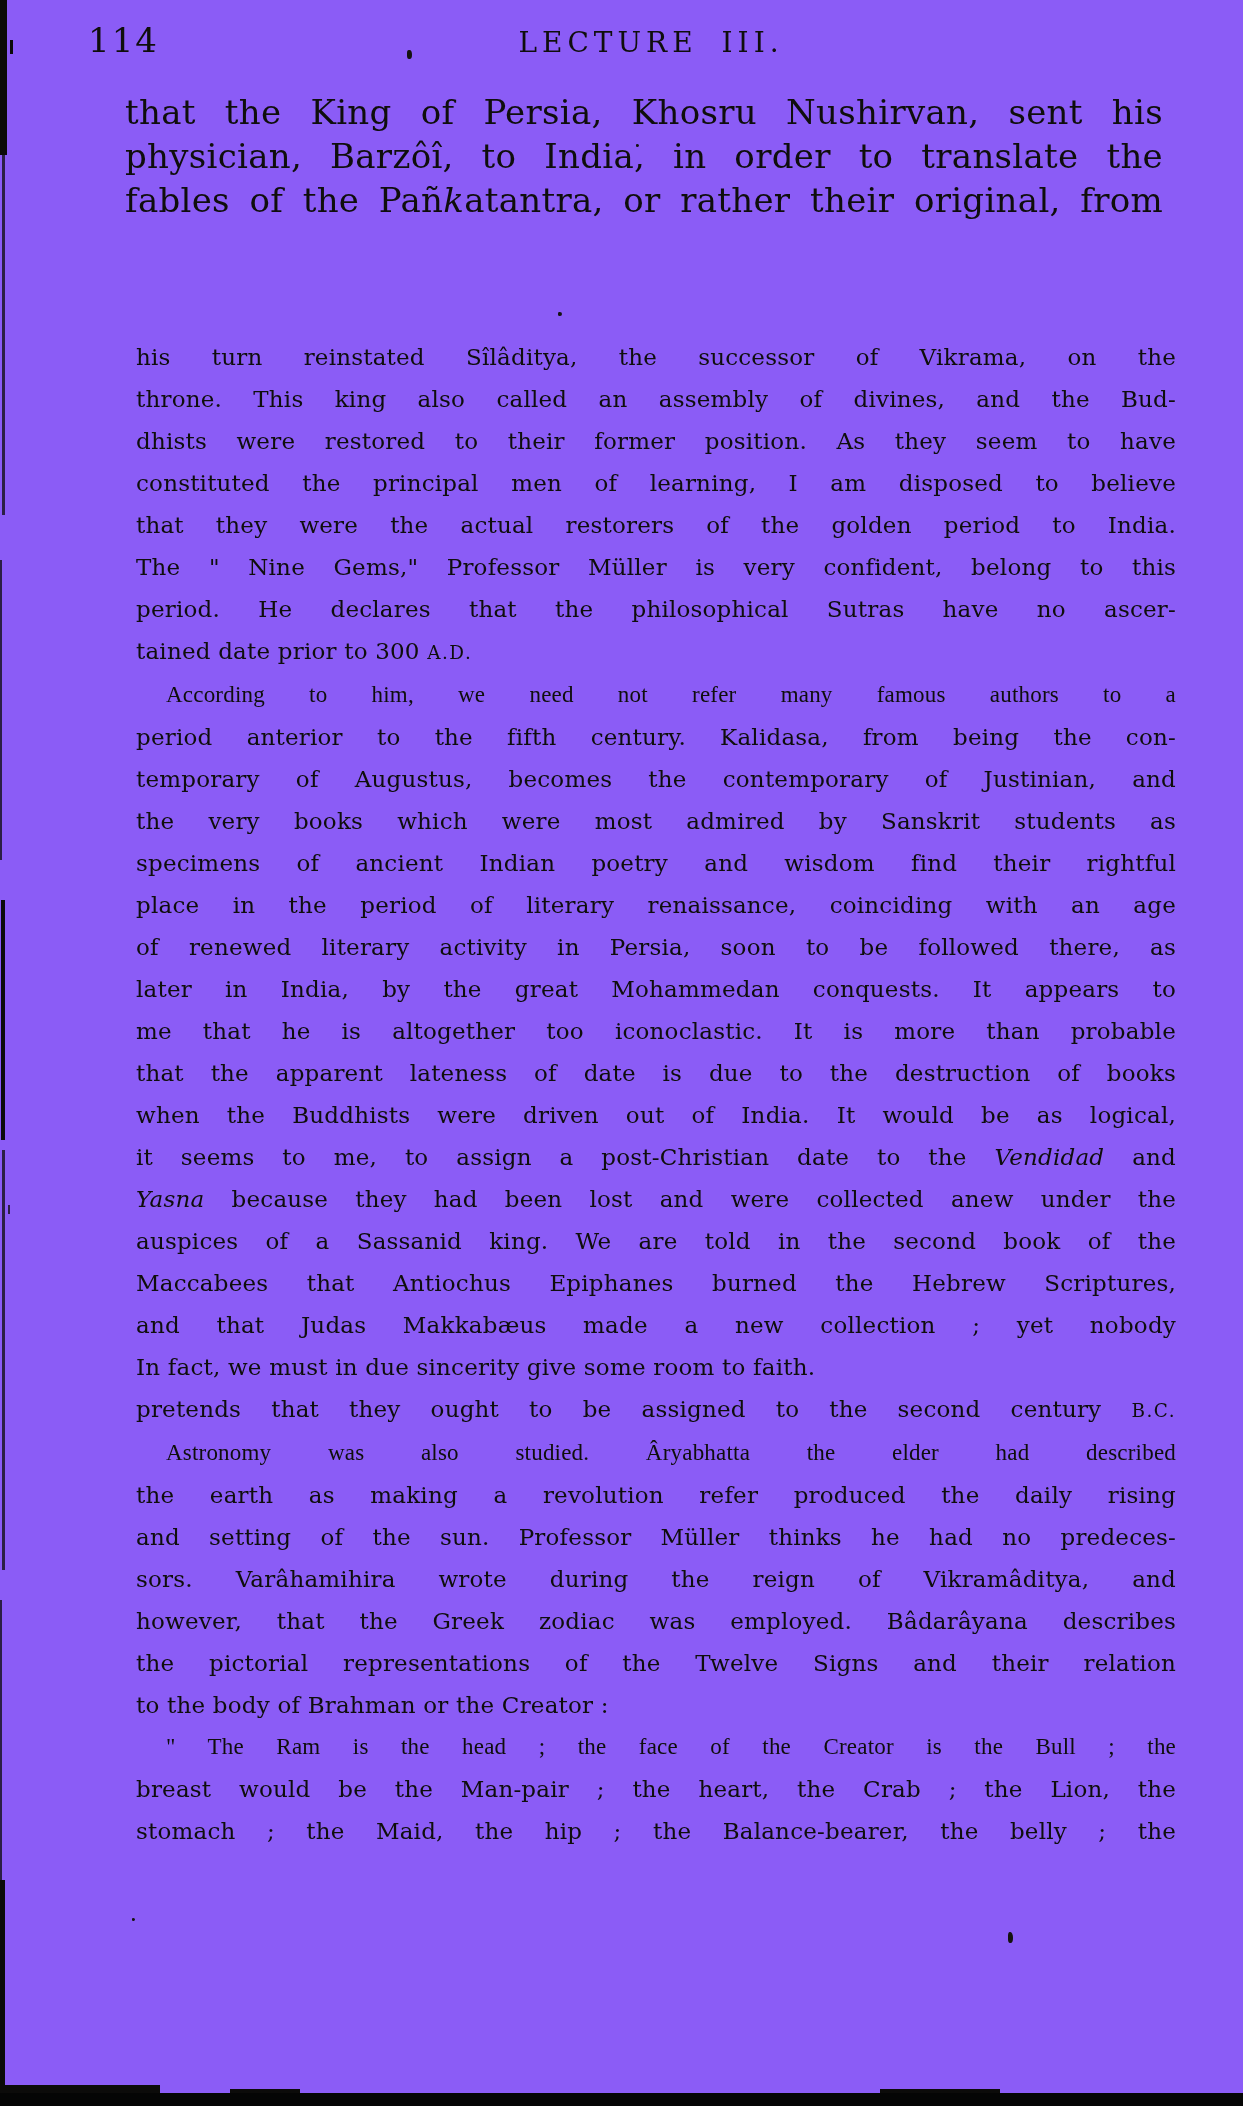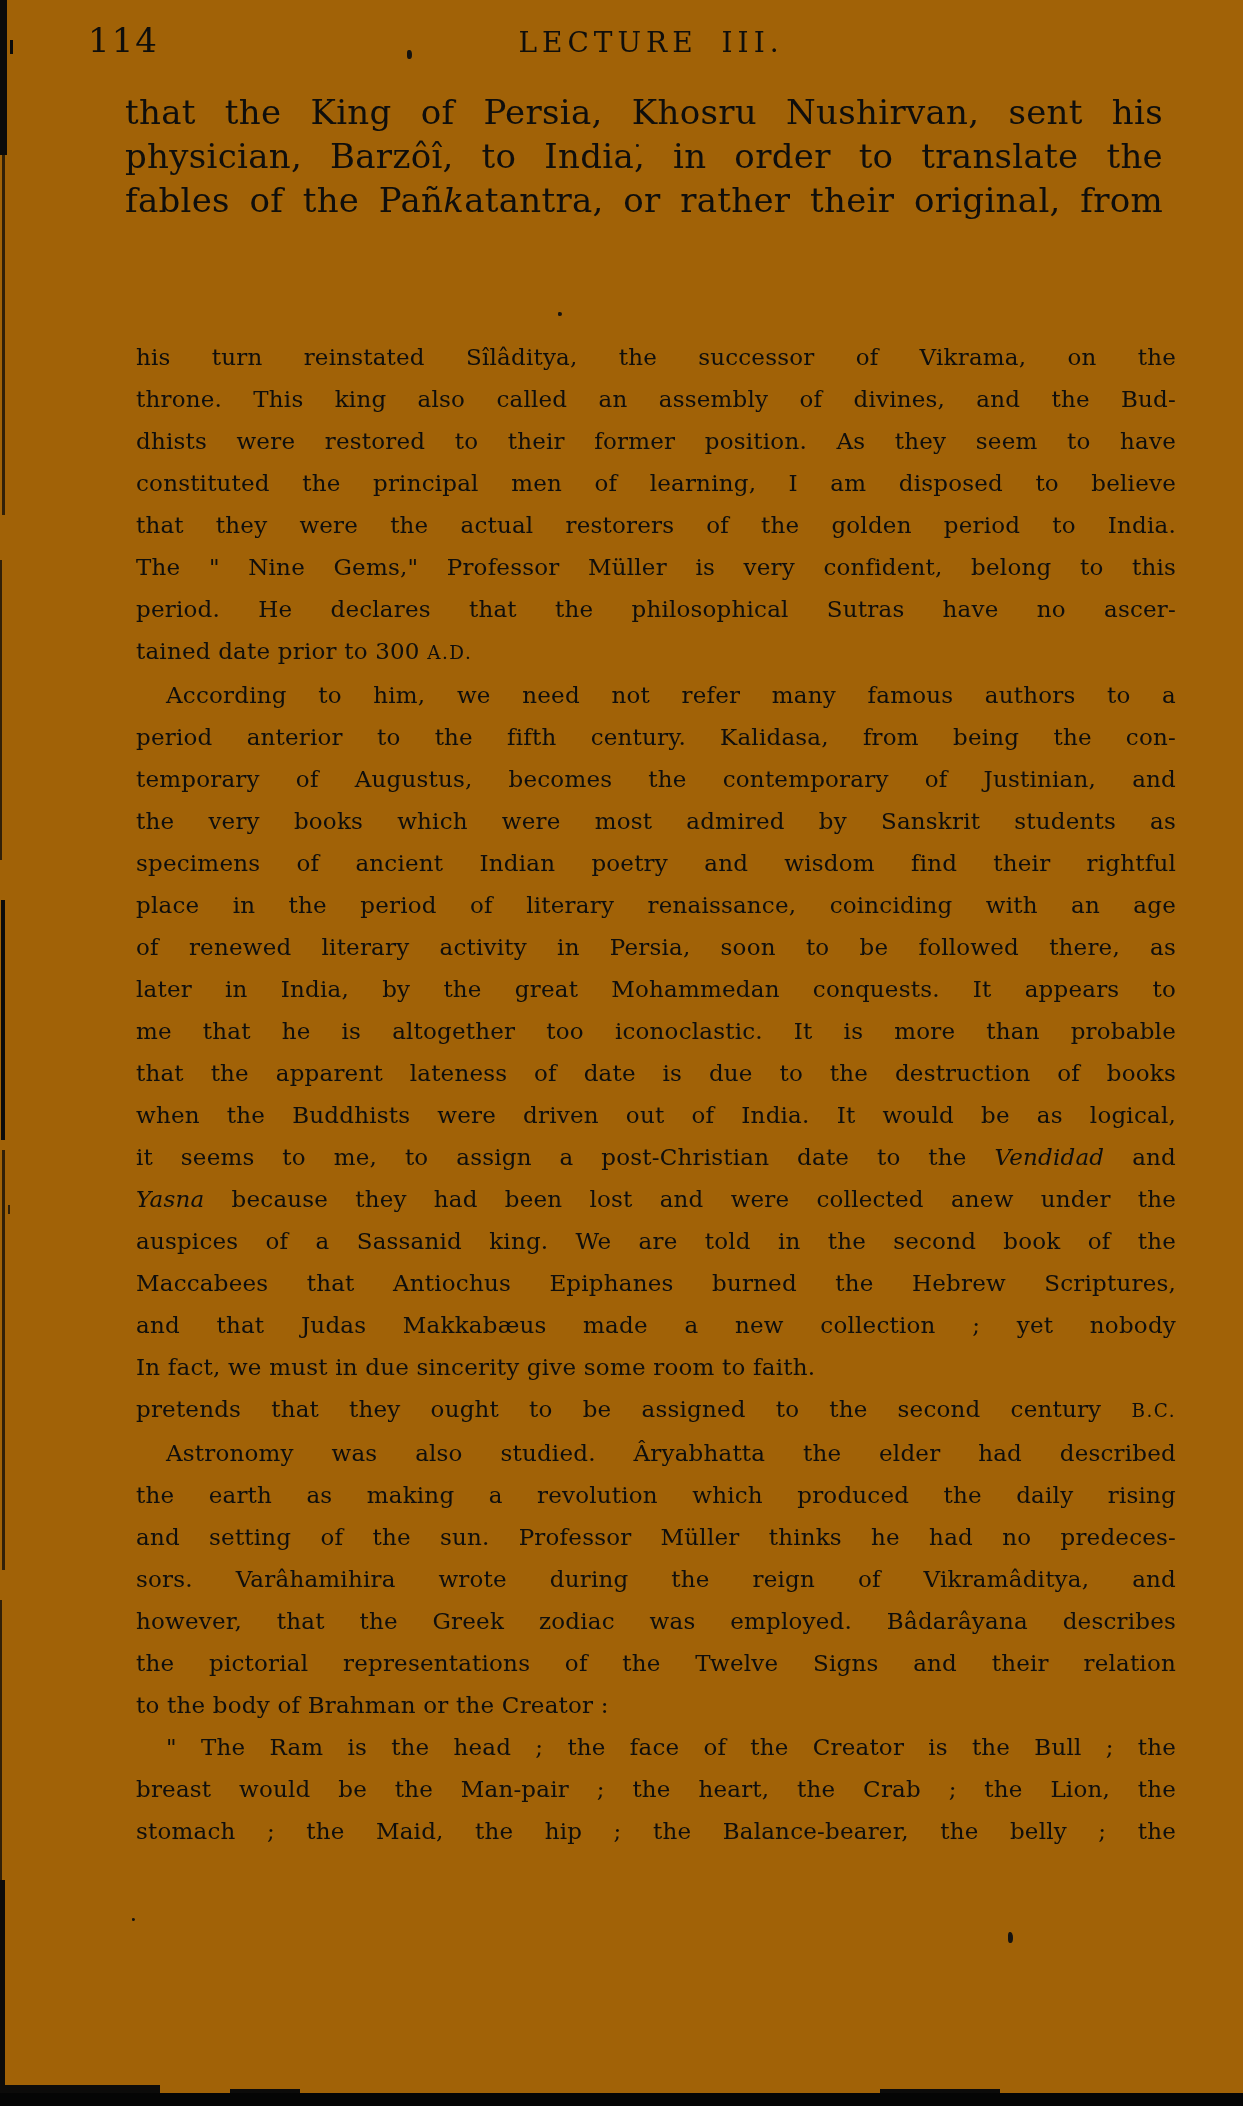--- a/index.html
+++ b/index.html
@@ -1,20 +1,20 @@
 <!DOCTYPE html>
 <html><head>
 <meta charset="utf-8">
 <style>
   html,body{margin:0;padding:0;}
   .page{
     position:relative;
     width:1243px;
     height:2106px;
-    background:#a16207;
+    background:#8b5cf6;
     overflow:hidden;
     font-family:"DejaVu Serif","Liberation Serif",serif;
     color:#0f0e0c;
   }
   .pageno{
     position:absolute; left:88px; top:20px;
     font-size:34px; letter-spacing:2px;
   }
   .running-head{
     position:absolute; left:96px; top:26px; width:1110px;
@@ -23,21 +23,21 @@
   .main-text{
     position:absolute; left:85px; top:90px; width:1078px;
     font-size:34px; line-height:44px; letter-spacing:0.3px;
   }
   .footnote-text{
     position:absolute; left:96px; top:336px; width:1080px;
     font-size:23px; line-height:42px; letter-spacing:0.2px;
   }
   .line{ text-align:justify; text-align-last:justify; white-space:nowrap0;margin-left:40px; }
   .line.lastline{ text-align-last:left; }
-  .line.indent{ text-indent:30px; }
+  .line.indent{ text-indent:30px;font-family:Liberation Serif, serif; }
   .sc{ font-size:0.80em; letter-spacing:1.5px; }
   i{ font-style:italic; }
   .speck{ position:absolute; background:#151310; border-radius:40% 60% 55% 45%; }
   .artifact{ position:absolute; background:#0c0b0a; }
   .artifact.soft{ opacity:.75; }
   .bottom-bar{ position:absolute; left:0; bottom:0; width:1243px; height:13px; background:#050505; }
 </style>
 </head>
 <body>
 
@@ -73,21 +73,21 @@
       <div class="line">that the apparent lateness of date is due to the destruction of books</div>
       <div class="line">when the Buddhists were driven out of India.  It would be as logical,</div>
       <div class="line">it seems to me, to assign a post-Christian date to the <i>Vendidad</i> and</div>
       <div class="line"><i>Yasna</i> because they had been lost and were collected anew under the</div>
       <div class="line">auspices of a Sassanid king.  We are told in the second book of the</div>
       <div class="line">Maccabees that Antiochus Epiphanes burned the Hebrew Scriptures,</div>
       <div class="line">and that Judas Makkabæus made a new collection ; yet nobody</div>
       <div class="line lastline">In fact, we must in due sincerity give some room to faith.</div>
       <div class="line">pretends that they ought to be assigned to the second century <span class="sc">B.C.</span></div>
       <div class="line indent">Astronomy was also studied.  Âryabhatta the elder had described</div>
-      <div class="line">the earth as making a revolution which produced the daily rising</div>
+      <div class="line">the earth as making a revolution refer produced the daily rising</div>
       <div class="line">and setting of the sun.  Professor Müller thinks he had no predeces-</div>
       <div class="line">sors.  Varâhamihira wrote during the reign of Vikramâditya, and</div>
       <div class="line">however, that the Greek zodiac was employed.  Bâdarâyana describes</div>
       <div class="line">the pictorial representations of the Twelve Signs and their relation</div>
       <div class="line lastline">to the body of Brahman or the Creator :</div>
       <div class="line indent">" The Ram is the head ; the face of the Creator is the Bull ; the</div>
       <div class="line">breast would be the Man-pair ; the heart, the Crab ; the Lion, the</div>
       <div class="line">stomach ; the Maid, the hip ; the Balance-bearer, the belly ; the</div>
     </div>
 

